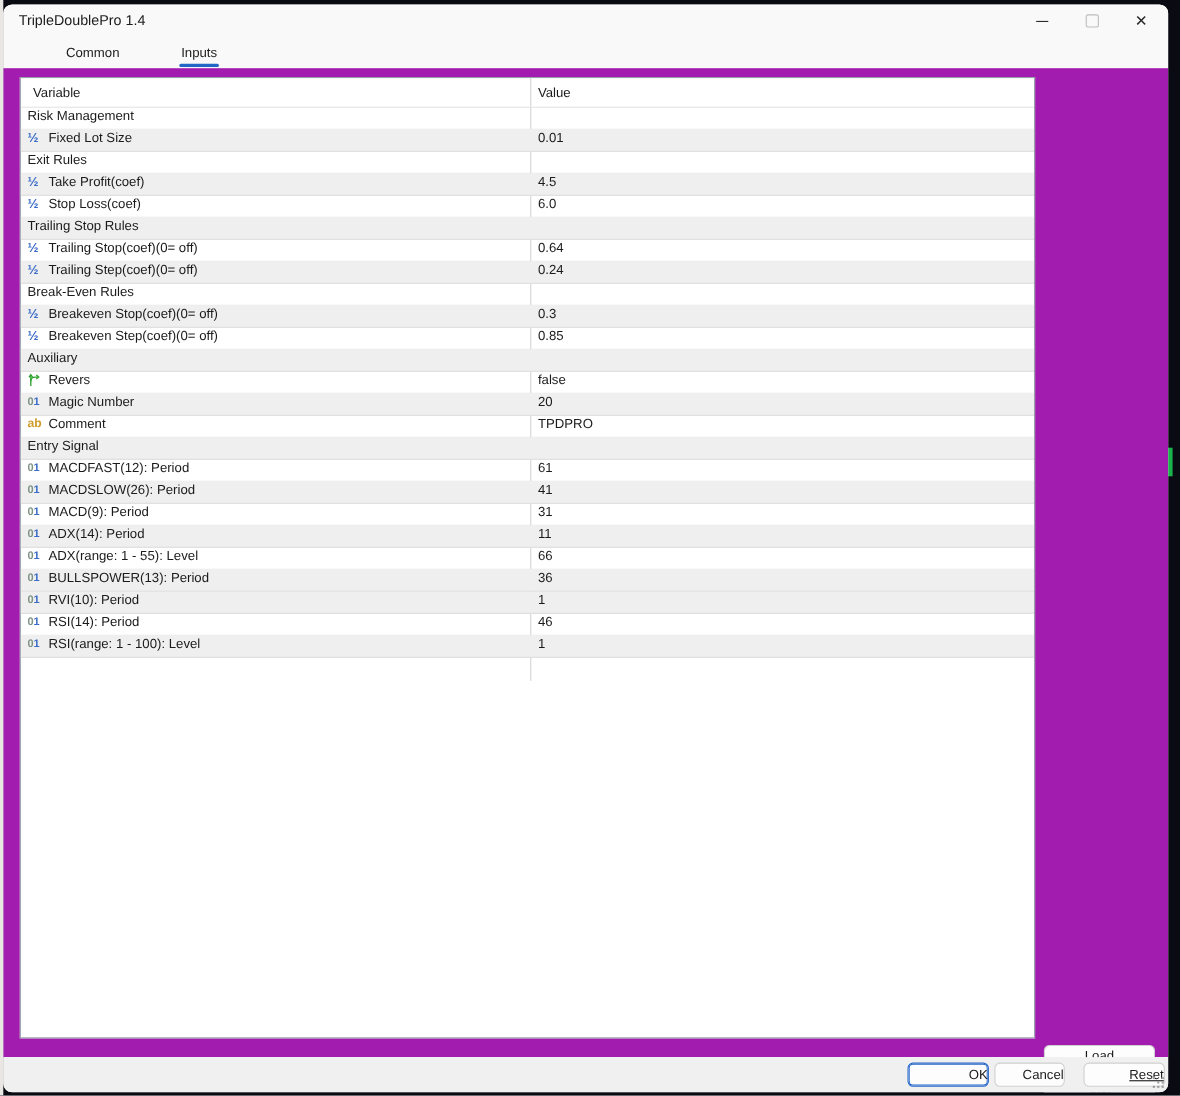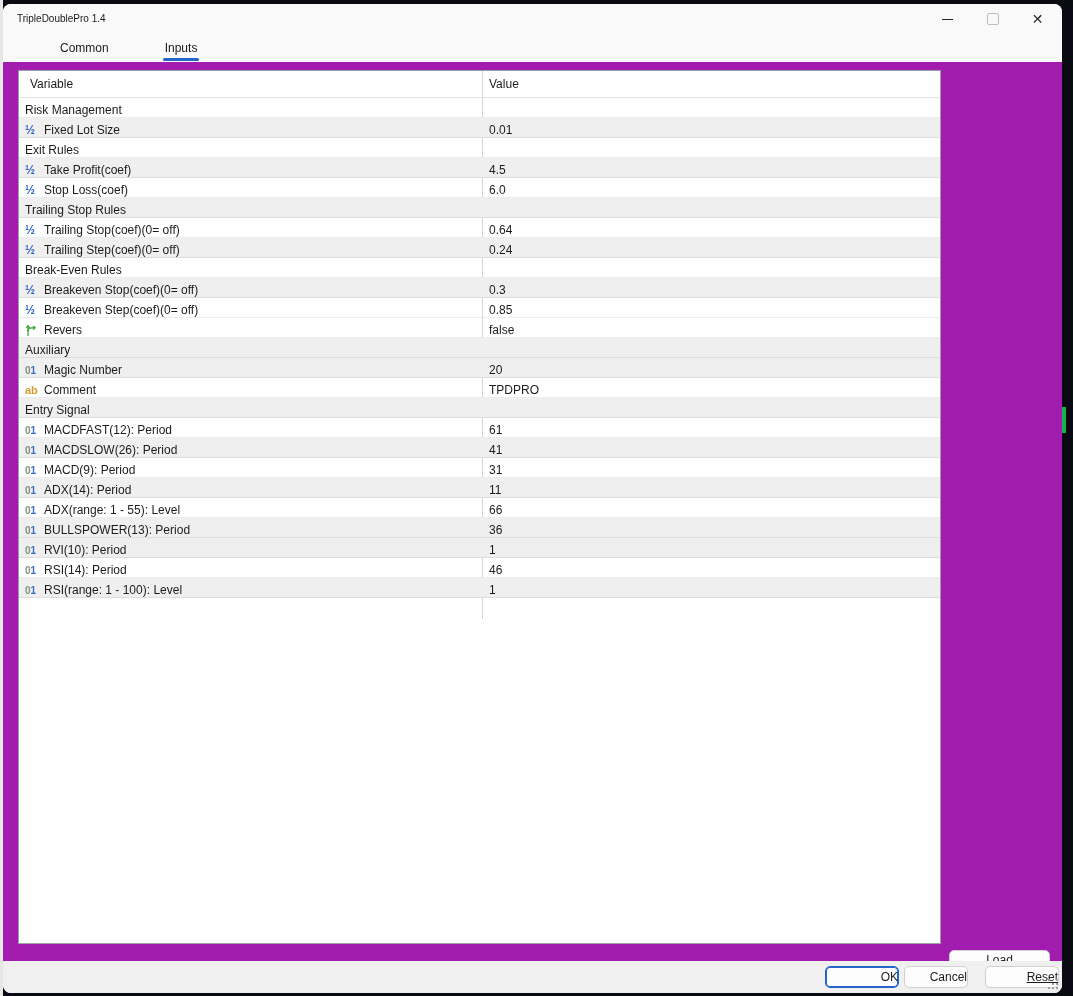--- a/index.html
+++ b/index.html
@@ -10,21 +10,21 @@
     -webkit-font-smoothing:antialiased;
   }
   .left-strip { position:absolute; left:0; top:0; width:3px; height:996px; background:#e9e7e4; }
   .green-mark { position:absolute; left:1061px; top:407px; width:5px; height:26px; background:#19b24b; }
 
   .window {
     position:absolute; left:3px; top:4px; width:1059px; height:989px;
     background:#ffffff; border-radius:8px; overflow:hidden;
   }
   .titlebar { position:relative; height:30px; background:#f9f9f9; }
-  .title { position:absolute; left:14px; top:0; line-height:30px; font-size:10px; color:#1b1b1b; }
+  .title { position:absolute; left:14px; top:0; line-height:30px; font-size:13px; color:#1b1b1b; }
   .controls { position:absolute; right:2px; top:0; height:30px; display:flex; }
   .ctrl { width:45px; height:30px; display:flex; align-items:center; justify-content:center;
           font-size:13px; color:#2a2a2a; cursor:default; }
   .ctrl .minline { display:block; width:11px; height:1px; background:#2a2a2a; }
   .ctrl .maxbox { display:block; width:10px; height:10px; border:1px solid #bdbdbd; border-radius:2px; }
   .ctrl.close { font-size:14px; }
 
   .tabstrip { position:relative; height:28px; background:#f9f9f9; display:flex; padding-left:11px; }
   .tab { position:relative; font-size:12px; color:#1b1b1b; padding:7px 6px 0 6px; margin-right:4px; cursor:default;margin-left:40px; }
   .tab.active::after { content:""; position:absolute; left:4px; right:4px; bottom:1px; height:3px;
@@ -33,21 +33,21 @@
   .content { position:absolute; left:0; top:58px; right:0; bottom:32px; background:#a21caf; }
 
   .table { position:absolute; left:15px; top:8px; width:921px; height:872px;
            border:1px solid #98a0a8; background:#fff; }
   .coldiv { position:absolute; left:463px; top:0; width:1px; height:548px; background:#d4d4d4; }
   .thead { position:relative; height:27px; border-bottom:1px solid #e4e4e4; box-sizing:border-box; }
   .th-var { position:absolute; left:11px; top:0; line-height:26px; font-size:12px; color:#1b1b1b; }
   .th-val { position:absolute; left:470px; top:0; line-height:26px; font-size:12px; color:#1b1b1b; }
 
   .tbody { position:relative; }
-  .row { height:20px; display:flex; align-items:flex-end; box-sizing:border-box;
+  .row { height:20px; display:flex; align-items:flex-start; box-sizing:border-box;
          border-bottom:1px solid #ececec; font-size:12px; color:#1b1b1b; }
   .row.alt { background:#efefef; border-bottom-color:#dddddd; }
   .cell-var { width:463px; flex:0 0 463px; display:flex; align-items:center;
               padding-left:6px; box-sizing:border-box; overflow:hidden; white-space:nowrap; }
   .cell-val { padding-left:7px; white-space:nowrap; }
   .icon { flex:0 0 19px; width:19px; display:inline-flex; align-items:center; }
   .ic-double { color:#3a6bc8; font-size:12px; font-weight:bold; }
   .ic-int { font-size:10px; font-weight:bold; letter-spacing:0; }
   .ic-int .z { color:#7d9384; }
   .ic-int .o { color:#3a6bc8; }
@@ -177,43 +177,43 @@
     </div>
     <div class="cell-val">0.3</div>
   </div>
           <div class="row">
     <div class="cell-var">
       <span class="icon ic-double">½</span>
       <span class="label">Breakeven Step(coef)(0= off)</span>
     </div>
     <div class="cell-val">0.85</div>
   </div>
+          <div class="row alt">
+    <div class="cell-var">
+
+      <span class="label">Auxiliary</span>
+    </div>
+    <div class="cell-val"></div>
+  </div>
           <div class="row">
     <div class="cell-var">
       <span class="icon ic-bool">
                 <svg width="13" height="13" viewBox="0 0 13 13">
                   <path d="M3,12 L3,2.4" fill="none" stroke="#2da12d" stroke-width="1.2"></path>
                   <path d="M1.3,4 L3,1.6 L4.7,4" fill="none" stroke="#2da12d" stroke-width="1.2"></path>
                   <path d="M3,7.5 C3,4.6 4.6,3.8 7,3.8 L9.6,3.8" fill="none" stroke="#2da12d" stroke-width="1.2"></path>
                   <path d="M8,2 L10.2,3.8 L8,5.6" fill="none" stroke="#2da12d" stroke-width="1.2"></path>
                 </svg>
               </span>
       <span class="label">Revers</span>
     </div>
     <div class="cell-val">false</div>
   </div>
           <div class="row alt">
     <div class="cell-var">
-
-      <span class="label">Auxiliary</span>
-    </div>
-    <div class="cell-val"></div>
-  </div>
-          <div class="row alt">
-    <div class="cell-var">
       <span class="icon ic-int">
                 <span class="z">0</span>
                 <span class="o">1</span>
               </span>
       <span class="label">Magic Number</span>
     </div>
     <div class="cell-val">20</div>
   </div>
           <div class="row">
     <div class="cell-var">

